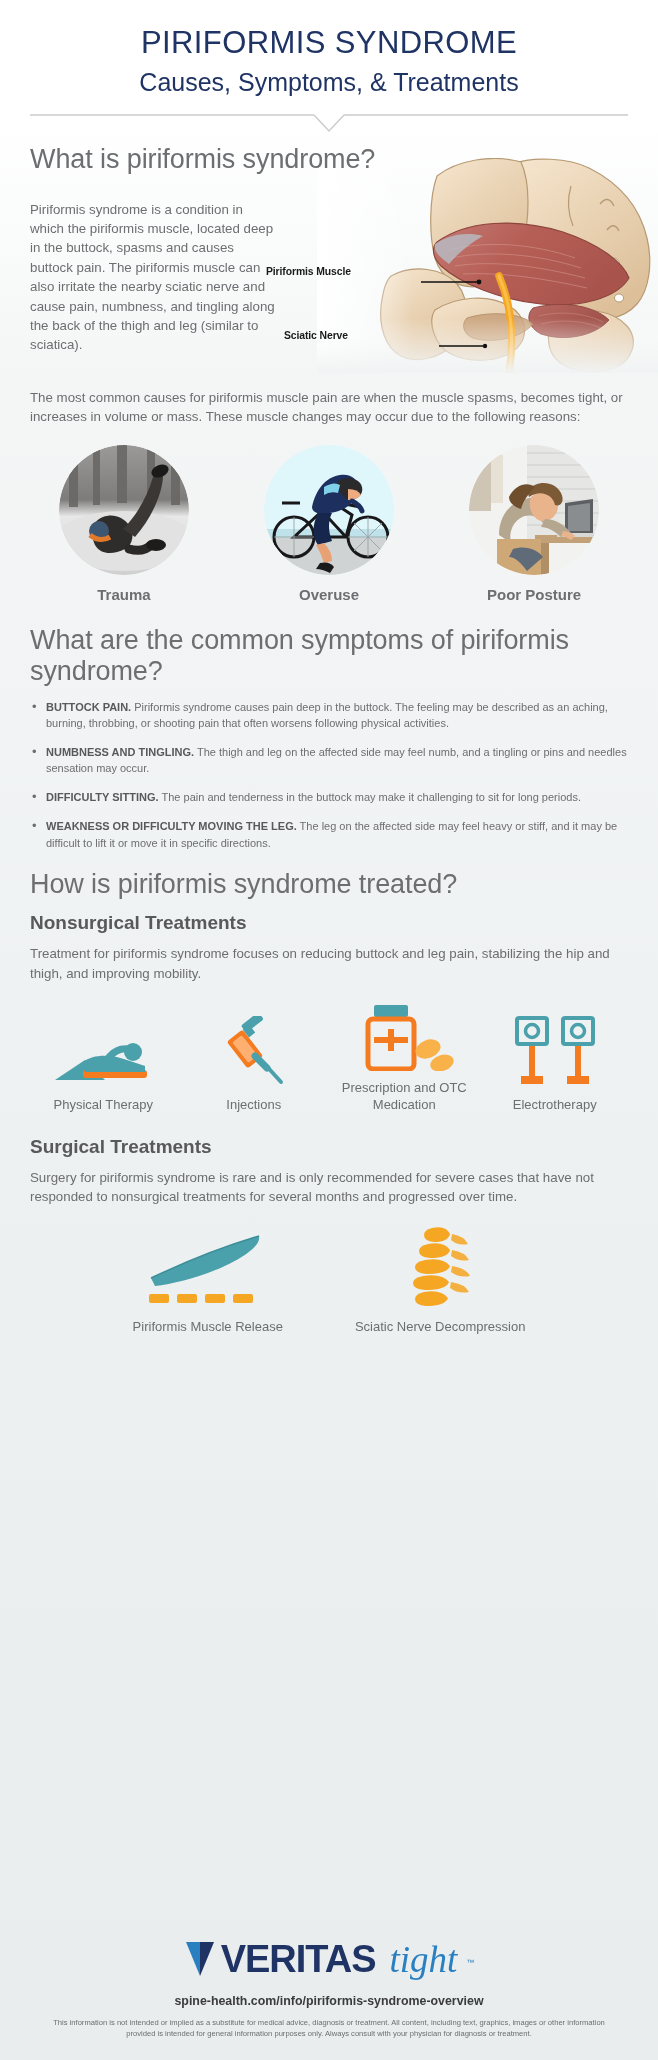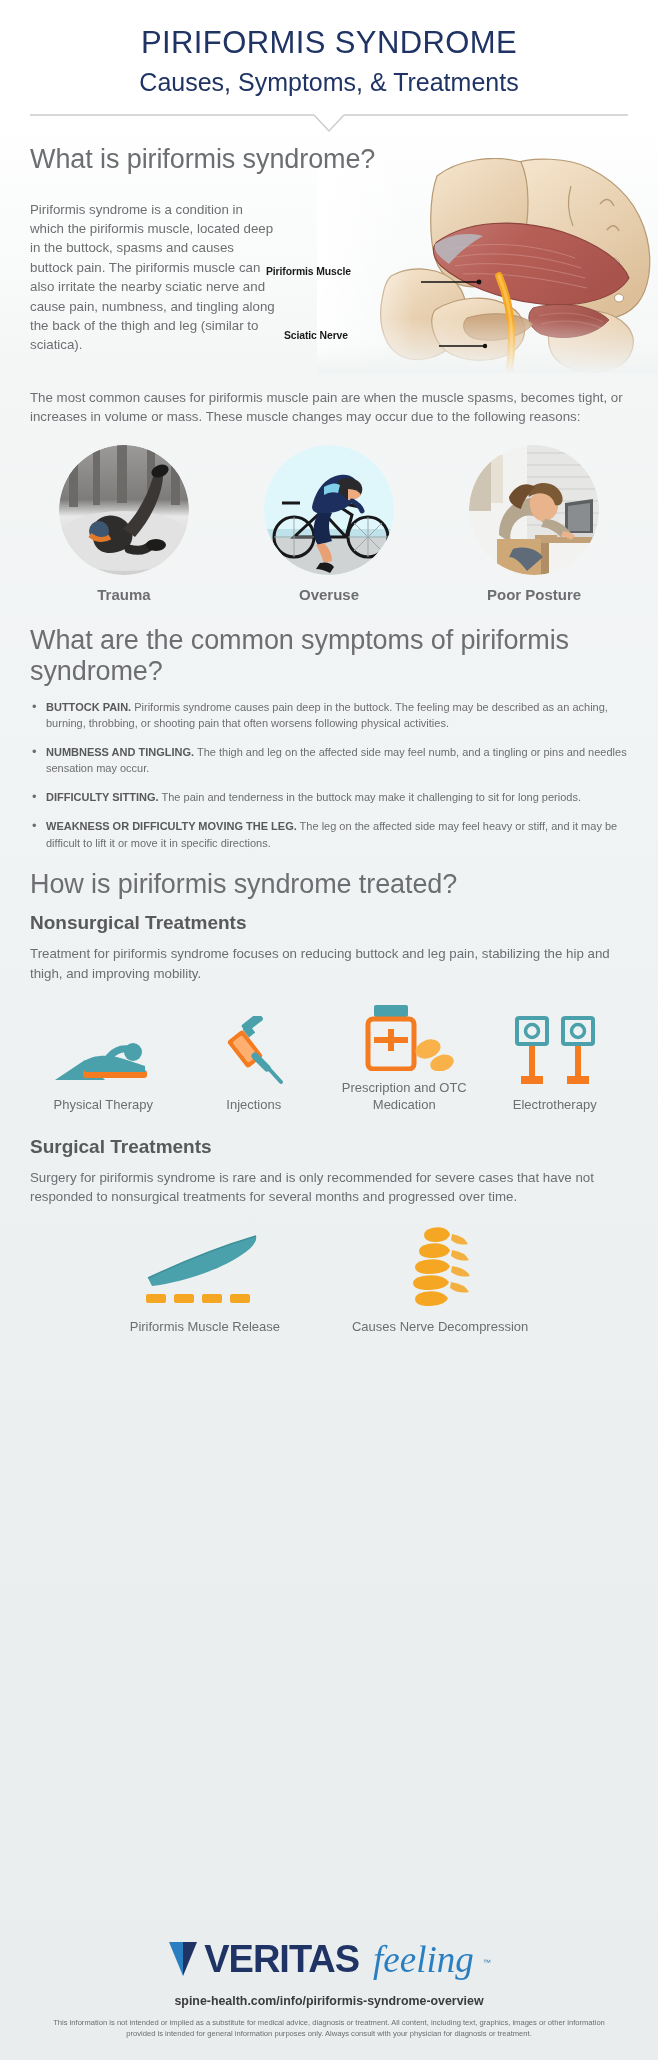--- a/index.html
+++ b/index.html
@@ -468,32 +468,32 @@
               <path d="M22 66 q17 -3 24 6 q-3 8 -22 8 q-11 -1 -11 -7 q0 -5 9 -7 Z"></path>
             </g>
             <g fill="#f5a623" opacity="0.85">
               <path d="M50 8 q12 2 16 10 q-10 2 -17 -4 Z"></path>
               <path d="M50 24 q13 2 17 10 q-10 2 -18 -4 Z"></path>
               <path d="M50 40 q14 2 18 10 q-11 2 -19 -4 Z"></path>
               <path d="M49 56 q14 2 18 10 q-11 2 -19 -4 Z"></path>
             </g>
           </svg>
         </div>
-        <div class="cap">Causes Nerve Decompression</div>
+        <div class="cap">Sciatic Nerve Decompression</div>
       </div>
     </div>
   </div>
 
   <div class="footer">
     <div class="logo">
       <svg width="30" height="40" viewBox="0 0 30 40" style="margin-right:-2px">
         <path d="M2 2 L16 2 L16 36 L2 2 Z" fill="#2a7fc1"></path>
         <path d="M16 2 L30 2 L16 36 Z" fill="#1f3464"></path>
       </svg>
       <span class="veritas">VERITAS</span>
-      <span class="health">feeling</span>
+      <span class="health">tight</span>
       <span class="tm">™</span>
     </div>
     <div class="url">spine-health.com/info/piriformis-syndrome-overview</div>
     <div class="disclaimer">This information is not intended or implied as a substitute for medical advice, diagnosis or treatment. All content, including text, graphics, images or other information provided is intended for general information purposes only. Always consult with your physician for diagnosis or treatment.</div>
   </div>
 
 </div>
 
 </body></html>

